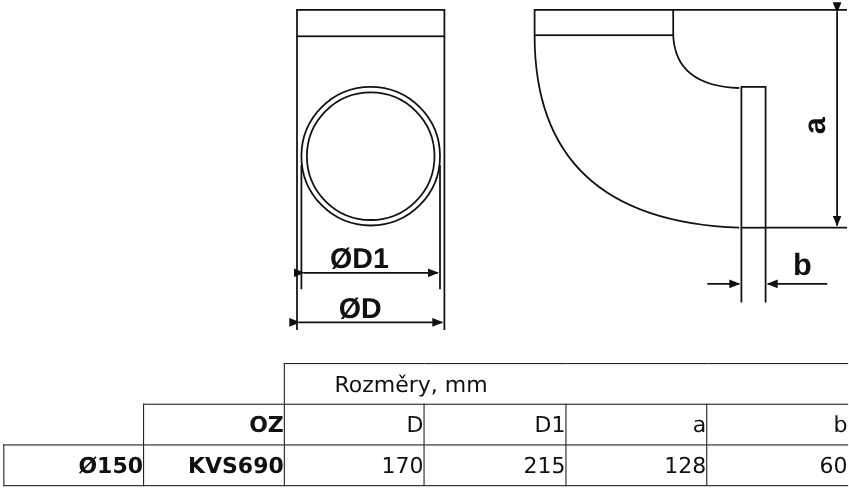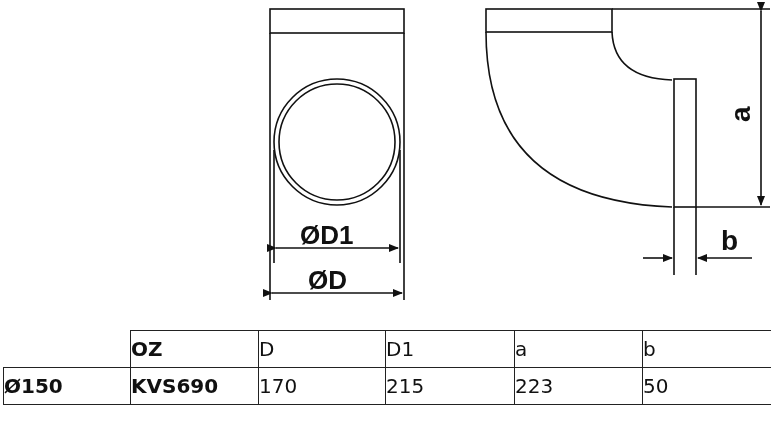--- a/index.html
+++ b/index.html
@@ -1,20 +1,20 @@
 <!DOCTYPE html>
 <html><head>
 <meta charset="utf-8">
 <style>
   html, body { margin:0; padding:0; background:#ffffff; }
   body { width:772px; height:446px; position:relative; overflow:hidden; font-family:"Liberation Sans", sans-serif; }
   svg.drawing { position:absolute; left:0; top:0; }
   .lbl { font-family:"Liberation Sans", sans-serif; font-weight:bold; fill:#111; }
   table.dims { position:absolute; left:3px; top:330px; border-collapse:collapse; font-family:"DejaVu Sans", sans-serif; color:#111; }
-  table.dims td { height:36px; padding:0; text-align:left; font-size:20px; border:1.5px solid #222; }
+  table.dims td { height:36px; padding:0; text-align:right; font-size:20px; border:1.5px solid #222; }
   table.dims td.empty { border:none; }
   table.dims td.head { text-align:left; padding-left:45px; }
   table.dims td.bold { font-weight:bold; }
   table.dims td.right-open { border-right:none; }
 </style>
 </head>
 <body>
 
 <svg class="drawing" width="772" height="320" viewBox="0 0 772 320">
   <defs>
@@ -57,30 +57,35 @@
 <table class="dims">
   <colgroup>
     <col style="width:127px">
       <col style="width:128px">
       <col style="width:127px">
       <col style="width:129px">
       <col style="width:128px">
       <col style="width:128px">
   </colgroup>
   <tbody>
+      <tr>
+    <td class="empty"></td>
+    <td class="empty"></td>
+    <td class="head right-open" colspan="4">Rozměry, mm</td>
+  </tr>
   <tr>
     <td class="empty"></td>
     <td class="bold">OZ</td>
     <td>D</td>
     <td>D1</td>
     <td>a</td>
     <td class="right-open">b</td>
   </tr>
   <tr>
     <td class="bold">Ø150</td>
     <td class="bold">KVS690</td>
     <td>170</td>
     <td>215</td>
-    <td>223</td>
-    <td class="right-open">50</td>
+    <td>128</td>
+    <td class="right-open">60</td>
   </tr>
 </tbody>
   </table>
 
 </body></html>

